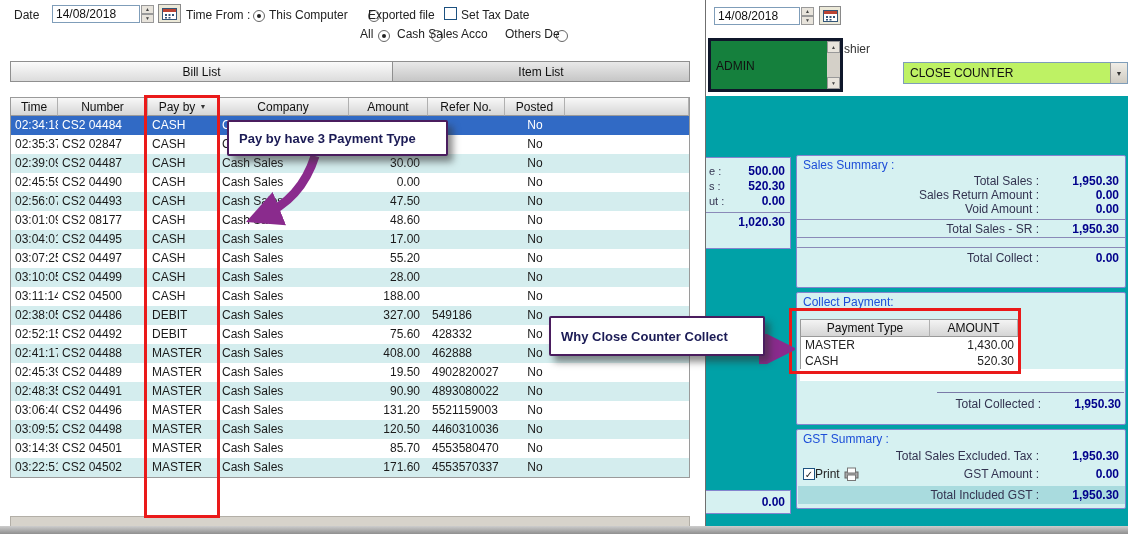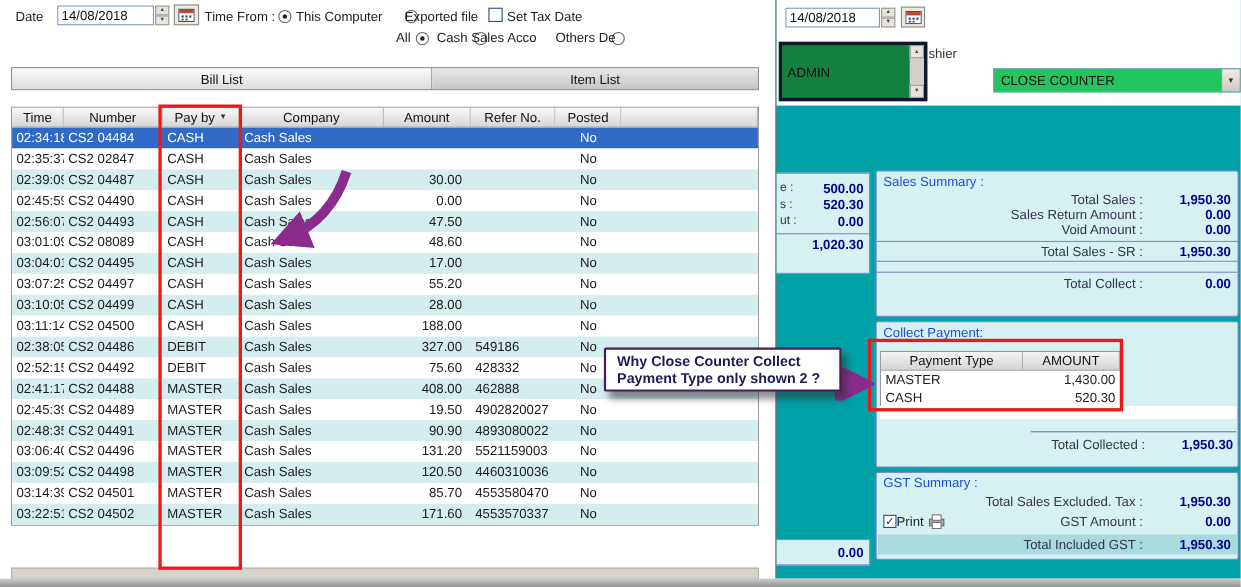--- a/index.html
+++ b/index.html
@@ -36,21 +36,21 @@
   .c-fill{flex:1}
   
   .hscroll{position:absolute;left:10px;top:516px;width:680px;height:11px;background:#d7d3cb;border:1px solid #b3afa7}
   .bottom-edge{position:absolute;left:0;top:526px;width:1128px;height:8px;background:linear-gradient(#cdcdcd,#8f8f8f)}
   
   .dialog{position:absolute;left:705px;top:0;width:423px;height:526px;background:#00a1a7;border-left:1px solid #6f6f6f}
   .dlg-white{position:absolute;left:0;top:0;width:423px;height:96px;background:#fff}
   .listbox{position:absolute;background:#15803d;border:3px solid #0f172a}
   .scroll-col{position:absolute;right:0;top:0;bottom:0;width:13px;background:#d4d0c8}
   .scroll-btn{position:absolute;left:0;width:13px;height:12px;background:#e8e4dc;border:1px solid #999;font-size:5px;line-height:10px;text-align:center;color:#444}
-  .combo{position:absolute;background:#22c55e;border:1px solid #7f9db9;display:flex;align-items:center}
+  .combo{position:absolute;background:#bef264;border:1px solid #7f9db9;display:flex;align-items:center}
   .combo .combo-text{flex:1;font-size:12px;color:#111;padding-left:6px;white-space:nowrap;overflow:hidden}
   .combo .drop-btn{width:17px;height:100%;background:linear-gradient(#f0ede6,#cfcbc2);border-left:1px solid #999;display:flex;align-items:center;justify-content:center;font-size:7px;color:#333}
   .panel{position:absolute;background:#d6f1f1;border:1px solid #8484cf;border-radius:2px}
   .panel-title{position:absolute;left:6px;top:2px;font-size:12px;color:#1d4ed8;white-space:nowrap}
   .srow{display:flex;justify-content:flex-end;align-items:center;height:14px}
   .sl{font-size:12px;color:#333350;margin-right:8px;white-space:nowrap}
   .sv{width:78px;text-align:right;font-weight:bold;color:#00008b;font-size:12px;padding-right:6px;white-space:nowrap}
   .srow.band{border-top:1px solid #8a8ab8;border-bottom:1px solid #8a8ab8;height:19px;margin-top:3px}
   .srow.disc{margin-top:9px;border-top:1px solid #8a8ab8;padding-top:2px;height:18px}
   .lp-row{display:flex;align-items:center;height:15px}
@@ -204,21 +204,21 @@
             <div class="tcell c-num">CS2 04493</div>
             <div class="tcell c-pay">CASH</div>
             <div class="tcell c-comp">Cash Sales</div>
             <div class="tcell c-amt">47.50</div>
             <div class="tcell c-ref"></div>
             <div class="tcell c-post">No</div>
             <div class="tcell c-fill"></div>
           </div>
           <div class="trow">
             <div class="tcell c-time">03:01:09</div>
-            <div class="tcell c-num">CS2 08089</div>
+            <div class="tcell c-num">CS2 08177</div>
             <div class="tcell c-pay">CASH</div>
             <div class="tcell c-comp">Cash Sales</div>
             <div class="tcell c-amt">48.60</div>
             <div class="tcell c-ref"></div>
             <div class="tcell c-post">No</div>
             <div class="tcell c-fill"></div>
           </div>
           <div class="trow alt">
             <div class="tcell c-time">03:04:01</div>
             <div class="tcell c-num">CS2 04495</div>
@@ -508,18 +508,20 @@
   </svg>
   <svg class="ann-arrow" style="left:759px;top:334px" width="36" height="30">
     <defs>
         <marker id="m2" markerWidth="4" markerHeight="4" refX="2.2" refY="2" orient="auto">
           <path d="M0,0 L4,2 L0,4 z" fill="#8a2b8d"></path>
         </marker>
       </defs>
     <path d="M3,15 L20,15" fill="none" stroke="#8a2b8d" stroke-width="10" marker-end="url(#m2)"></path>
   </svg>
 
+  <div class="callout" style="left:227px;top:120px;width:221px;height:36px">
+    <div>Pay by have 3 Payment Type</div>
+  </div>
   <div class="callout" style="left:549px;top:316px;width:216px;height:40px">
     <div>Why Close Counter Collect</div>
-    <div>Payment Type only shown 2 ?</div>
   </div>
 
 </div>
 
 </body></html>

